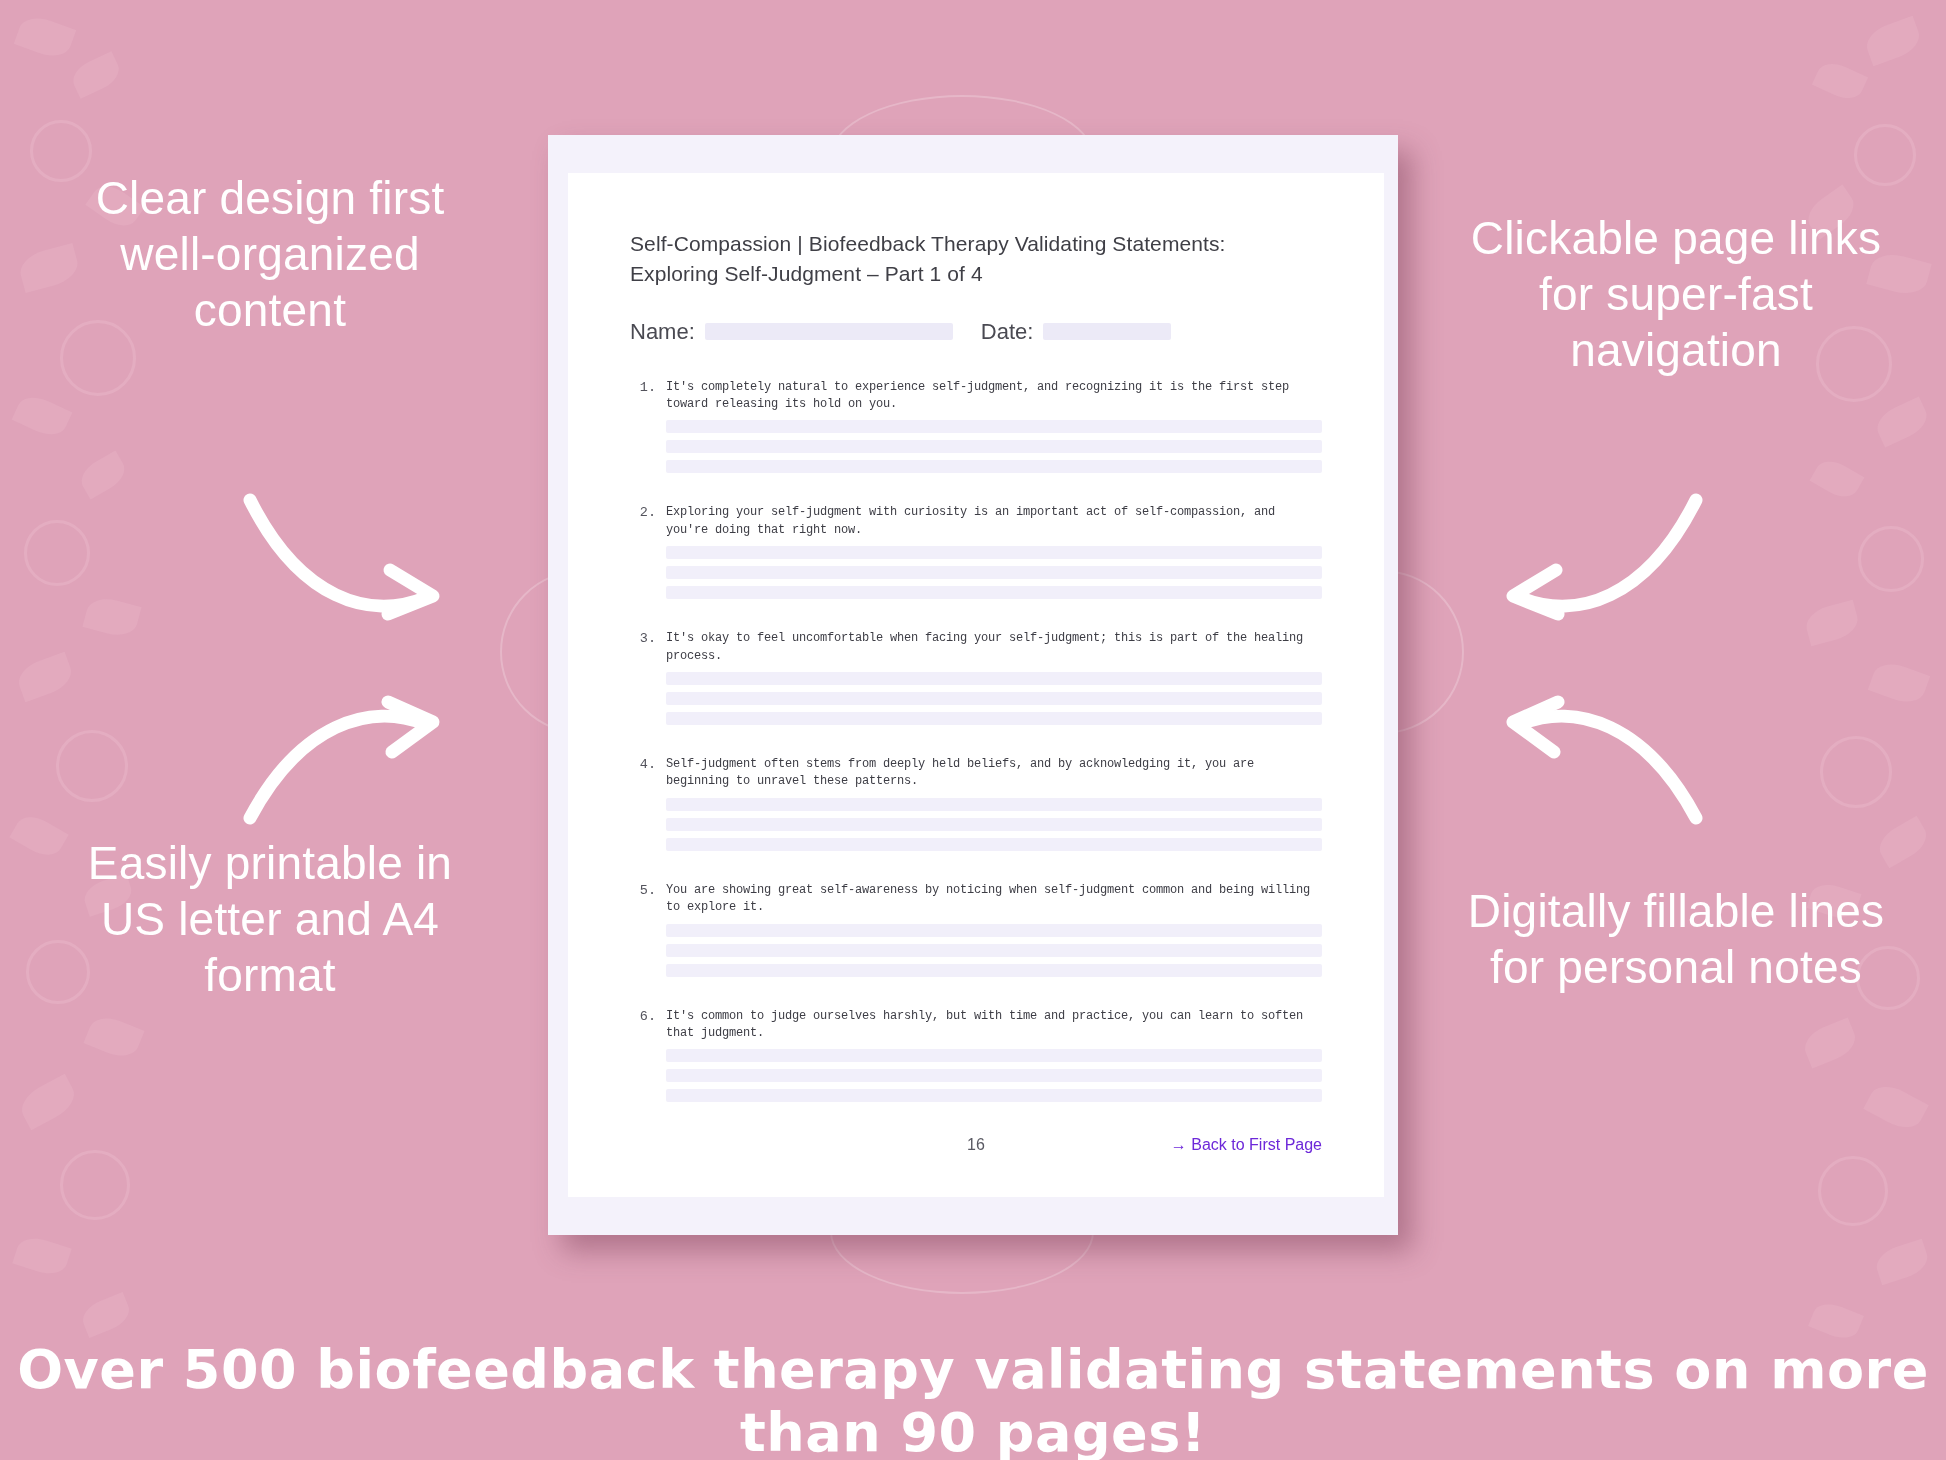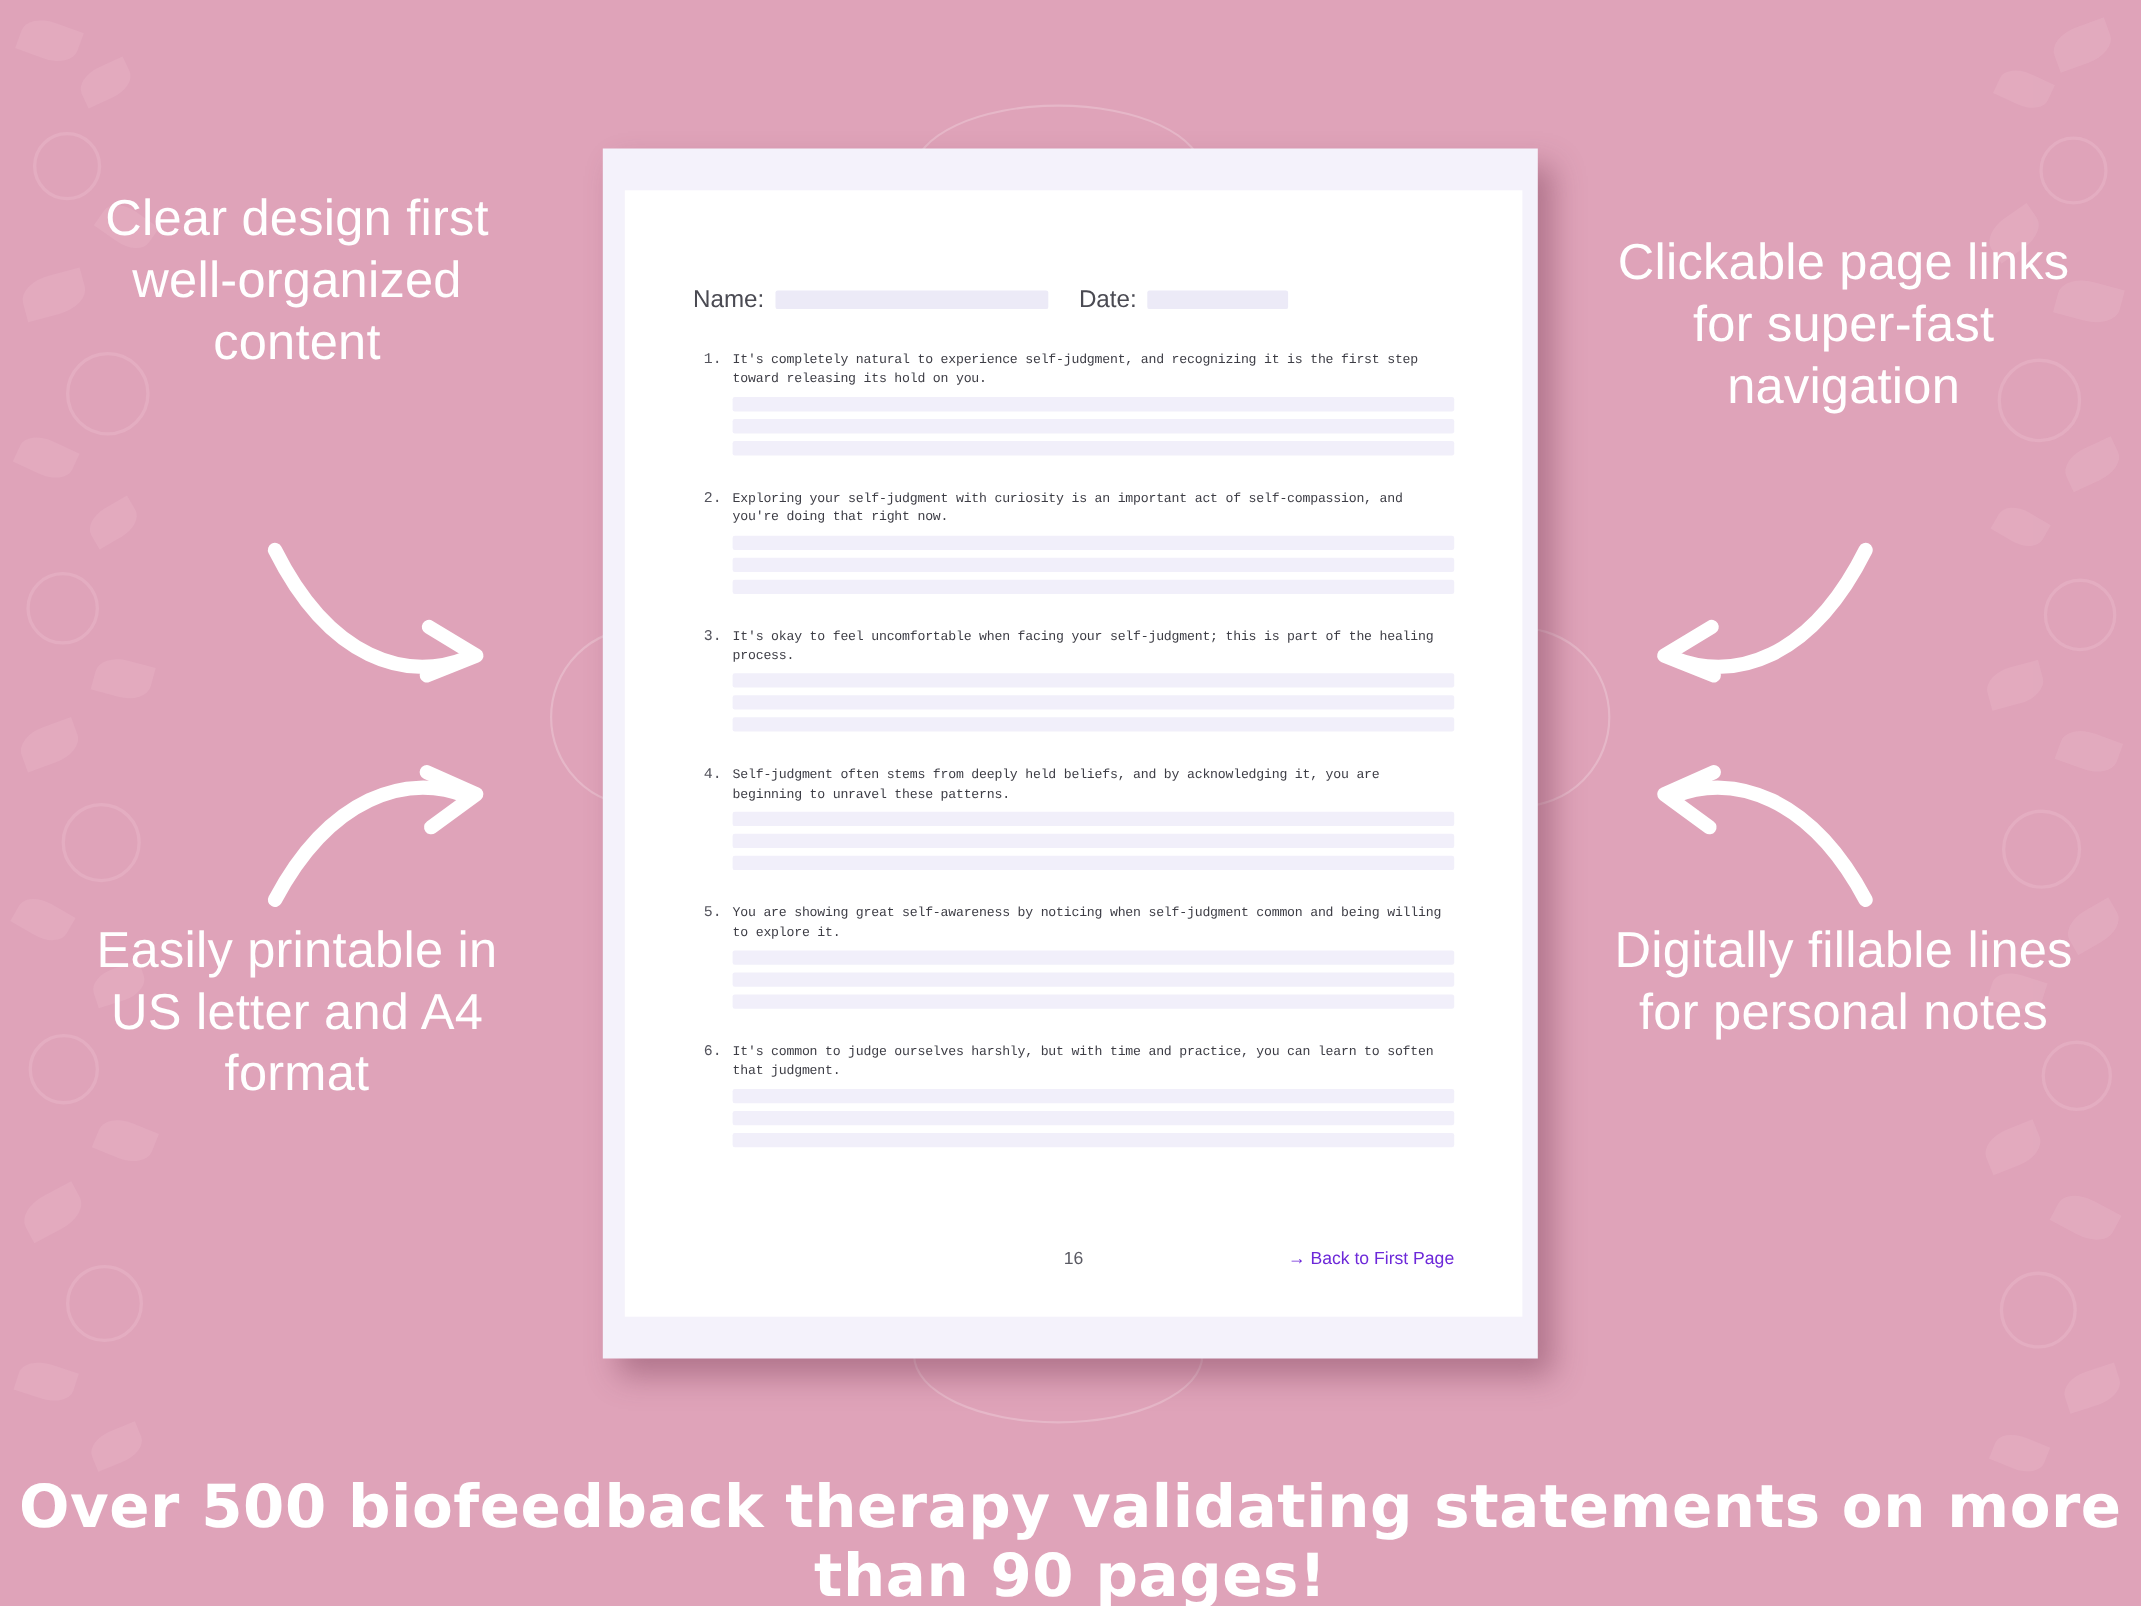--- a/index.html
+++ b/index.html
@@ -42,21 +42,21 @@
     color:#ffffff;
     text-align:center;
     font-weight:400;
     line-height:1.22;
     letter-spacing:.2px;
     font-size:46px;
   }
   #copy-tl{left:55px;top:170px;width:430px;}
   #copy-bl{left:55px;top:835px;width:430px;}
   #copy-tr{right:55px;top:170px;width:430px;margin-top:40px;}
-  #copy-br{right:55px;top:835px;width:430px;}
+  #copy-br{right:55px;top:883px;width:430px;}
 
   
   .arrow{position:absolute;pointer-events:none;}
   #arrow-tl{left:240px;top:490px;}
   #arrow-bl{left:240px;top:690px;}
   #arrow-tr{right:240px;top:490px;}
   #arrow-br{right:240px;top:690px;}
 
   
   #doc-wrap{
@@ -206,20 +206,24 @@
 <div class="arrow" id="arrow-br">
   <svg width="220" height="140" viewBox="0 0 220 140">
     <path d="M210 128 C 160 34, 90 12, 35 34" stroke="#ffffff" stroke-width="13" fill="none" stroke-linecap="round"></path>
     <path d="M72 12 L27 32 L68 62" stroke="#ffffff" stroke-width="13" fill="none" stroke-linecap="round" stroke-linejoin="round"></path>
   </svg>
 </div>
 
 <div id="doc-wrap">
   <div id="doc-inner">
     <div class="doc-pad">
+      <div class="doc-title">
+        <div>Self-Compassion | Biofeedback Therapy Validating Statements:</div>
+        <div>Exploring Self-Judgment   – Part 1 of 4</div>
+      </div>
 
       <div class="meta-row">
         <div class="meta-item">
           <span>Name:</span>
           <span class="fill-box fill-name"></span>
         </div>
         <div class="meta-item">
           <span>Date:</span>
           <span class="fill-box fill-date"></span>
         </div>

